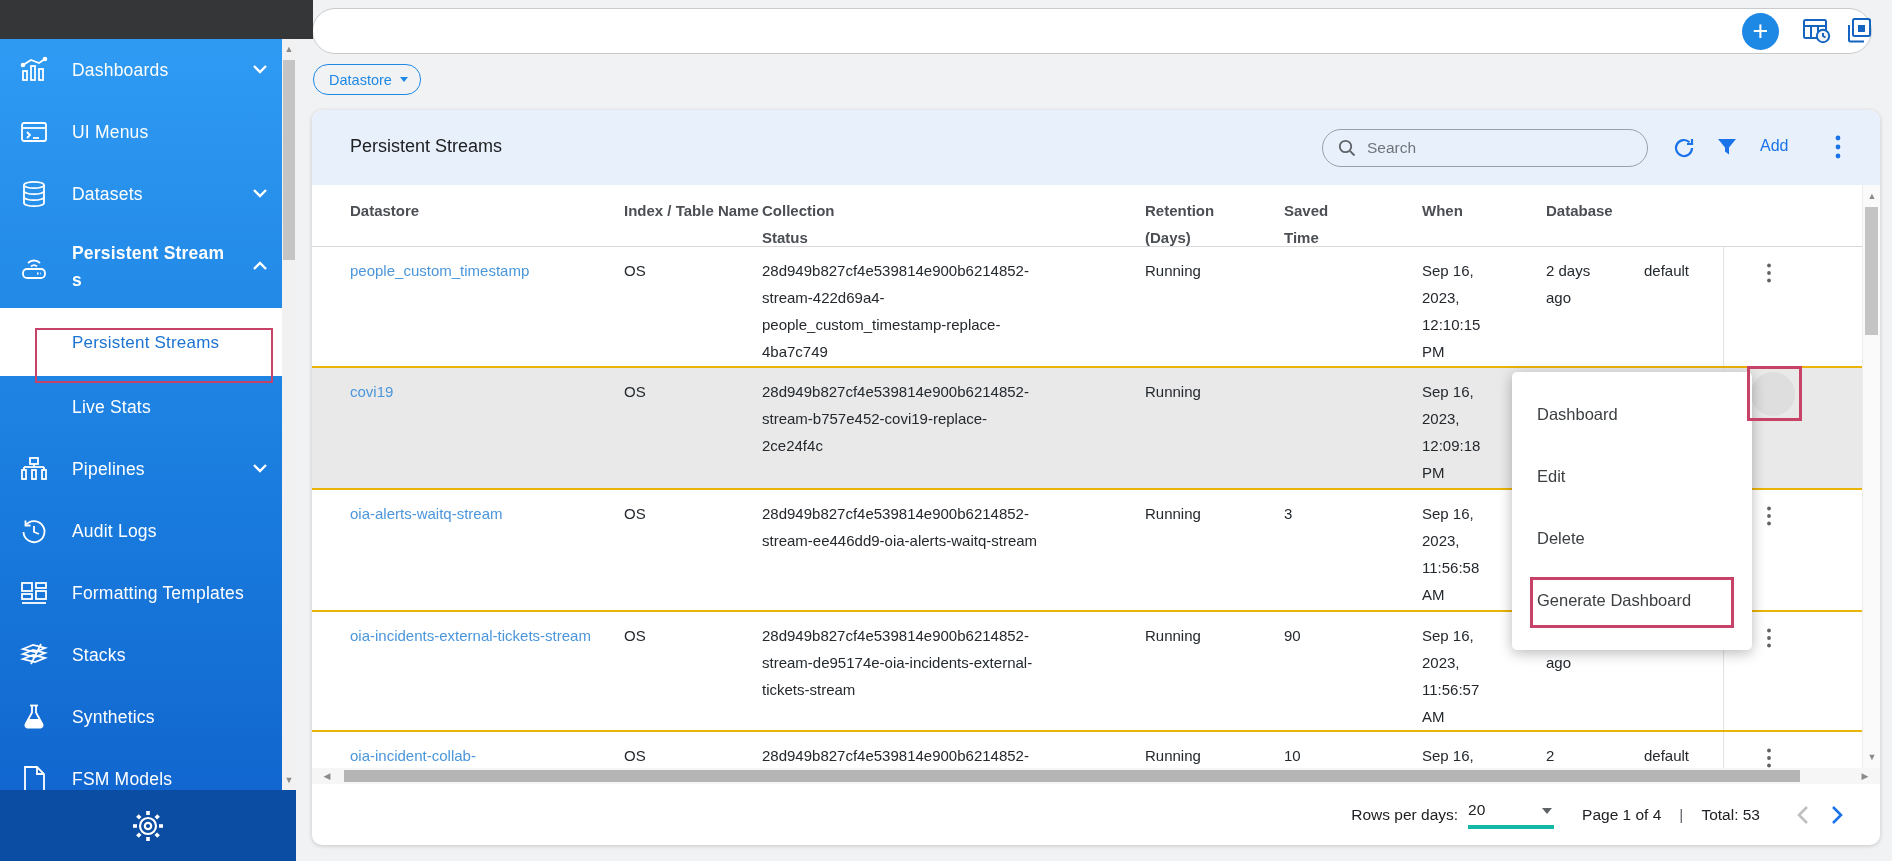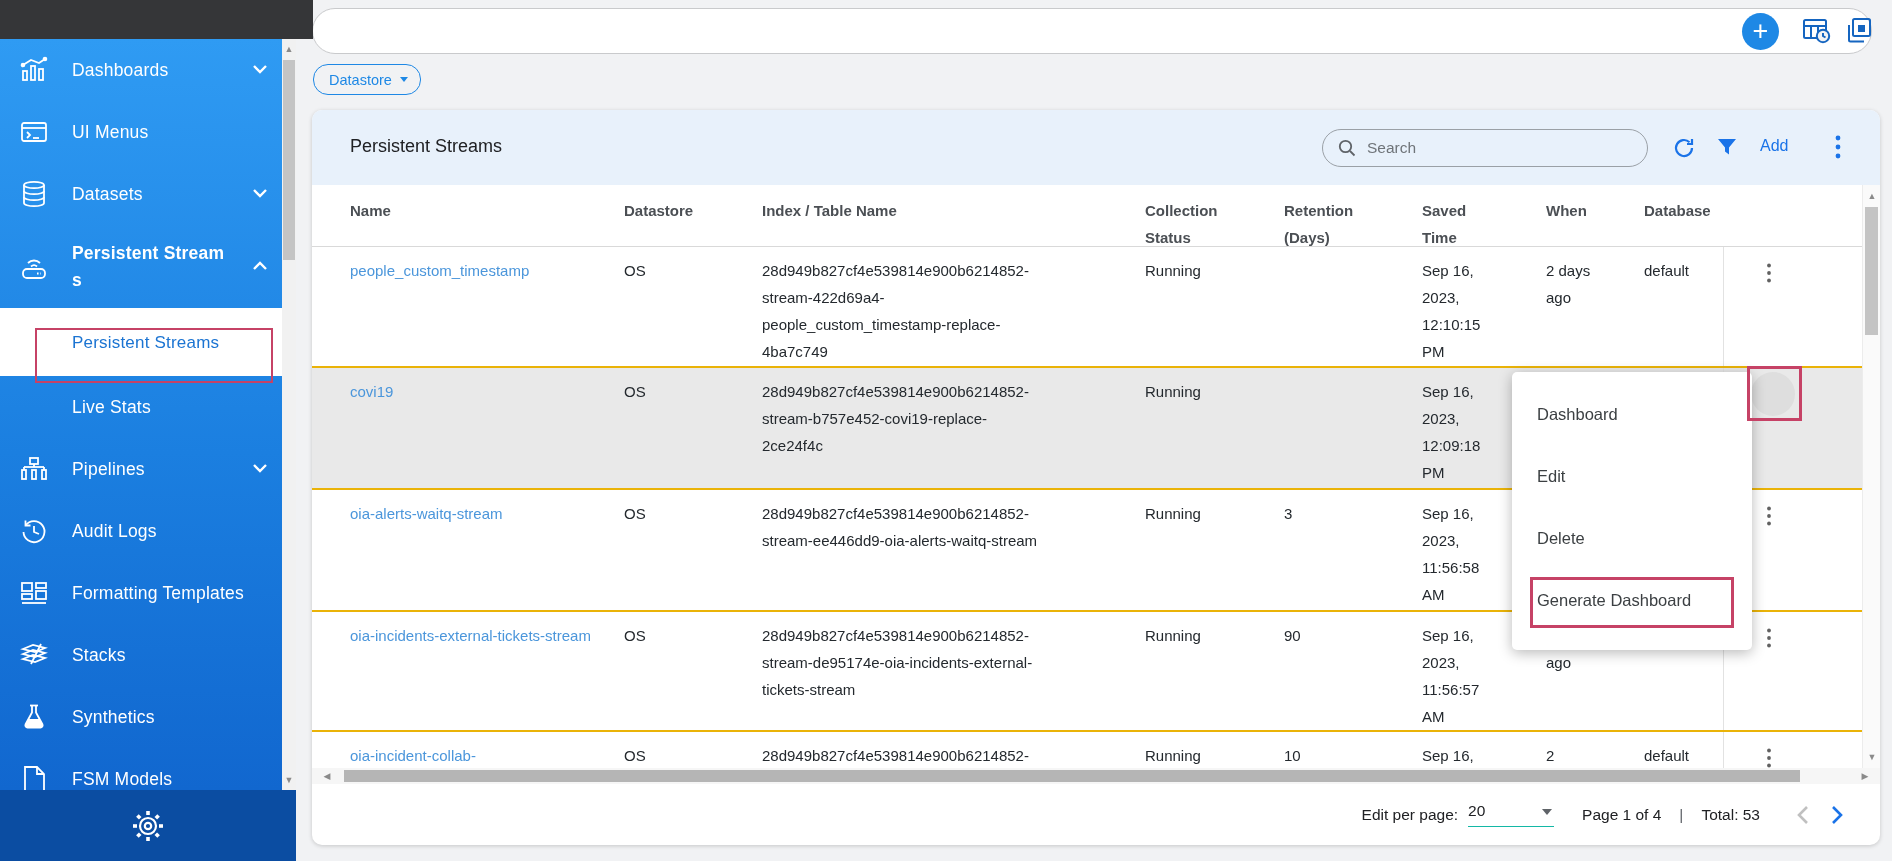--- a/index.html
+++ b/index.html
@@ -72,21 +72,21 @@
   
   .v-scroll{position:absolute;left:1550px;top:75px;width:18px;height:583px;background:#fafafa;border-left:1px solid #ececec;box-sizing:border-box;}
   .v-scroll .thumb{position:absolute;left:2px;top:22px;width:13px;height:128px;background:#c4c4c4;}
   .h-scroll{position:absolute;left:0px;top:658px;width:1568px;height:16px;background:#f6f6f6;}
   .h-scroll .thumb{position:absolute;left:32px;top:2px;width:1456px;height:12px;background:#b5b5b5;}
 
   
   .pg{position:absolute;left:0;top:674px;width:1568px;height:61px;display:flex;align-items:center;justify-content:flex-end;
     padding-right:26px;box-sizing:border-box;font-size:15.5px;color:#202124;}
   .pg .lbl{margin-right:10px;}
-  .rpp{position:relative;width:86px;border-bottom:1px solid #14b8a6;padding-bottom:6px;margin-right:28px;cursor:pointer;}
+  .rpp{position:relative;width:86px;border-bottom:4px solid #14b8a6;padding-bottom:6px;margin-right:28px;cursor:pointer;}
   .rpp .caret{position:absolute;right:2px;top:7px;width:0;height:0;border-left:5px solid transparent;border-right:5px solid transparent;border-top:6px solid #5f6368;}
   .pg .sep{margin:0 18px;color:#5f6368;}
   .pg .pageinfo{margin-right:0px;}
   .pg .total{margin-right:26px;}
   .pg-arrow{width:34px;height:34px;display:flex;align-items:center;justify-content:center;cursor:pointer;}
 
   
   .ctx-menu{position:absolute;left:1512px;top:372px;width:240px;height:278px;background:#fff;border-radius:5px;
     box-shadow:0 3px 14px rgba(0,0,0,.28);z-index:8;padding-top:11px;box-sizing:border-box;}
   .ctx-item{height:62px;display:flex;align-items:center;padding-left:25px;font-size:16.5px;color:#3c4043;cursor:pointer;}
@@ -339,23 +339,20 @@
         <svg width="6" height="24" viewBox="0 0 6 24">
             <circle cx="3" cy="3" r="2.4" fill="#1a73e8"></circle>
             <circle cx="3" cy="12" r="2.4" fill="#1a73e8"></circle>
             <circle cx="3" cy="21" r="2.4" fill="#1a73e8"></circle>
           </svg>
         </span>
     </div>
 
     <div class="thead grid-row">
       <div class="th">
-          <span class="hw">Name</span>
-        </div>
-      <div class="th">
           <span class="hw">Datastore</span>
         </div>
       <div class="th">
           <span class="hw">Index / Table Name</span>
         </div>
       <div class="th">
           <span class="hw w90">Collection Status</span>
         </div>
       <div class="th">
           <span class="hw w90">Retention (Days)</span>
@@ -546,21 +543,21 @@
       <div class="arrow" style="top:565px;left:2px;">▼</div>
     </div>
 
     <div class="h-scroll">
       <div class="arrow" style="top:1px;left:8px;">◀</div>
       <div class="thumb"></div>
       <div class="arrow" style="top:1px;left:1546px;">▶</div>
     </div>
 
     <div class="pg">
-      <span class="lbl">Edit per page:</span>
+      <span class="lbl">Rows per days:</span>
       <span class="rpp">
         <span>20</span>
         <span class="caret"></span>
       </span>
       <span class="pageinfo">Page 1 of 4</span>
       <span class="sep">|</span>
       <span class="total">Total: 53</span>
       <span class="pg-arrow">
         <svg width="12" height="20" viewBox="0 0 12 20" fill="none" stroke="#c0c0c0" stroke-width="2.6">
             <polyline points="10,2 2,10 10,18"></polyline>

